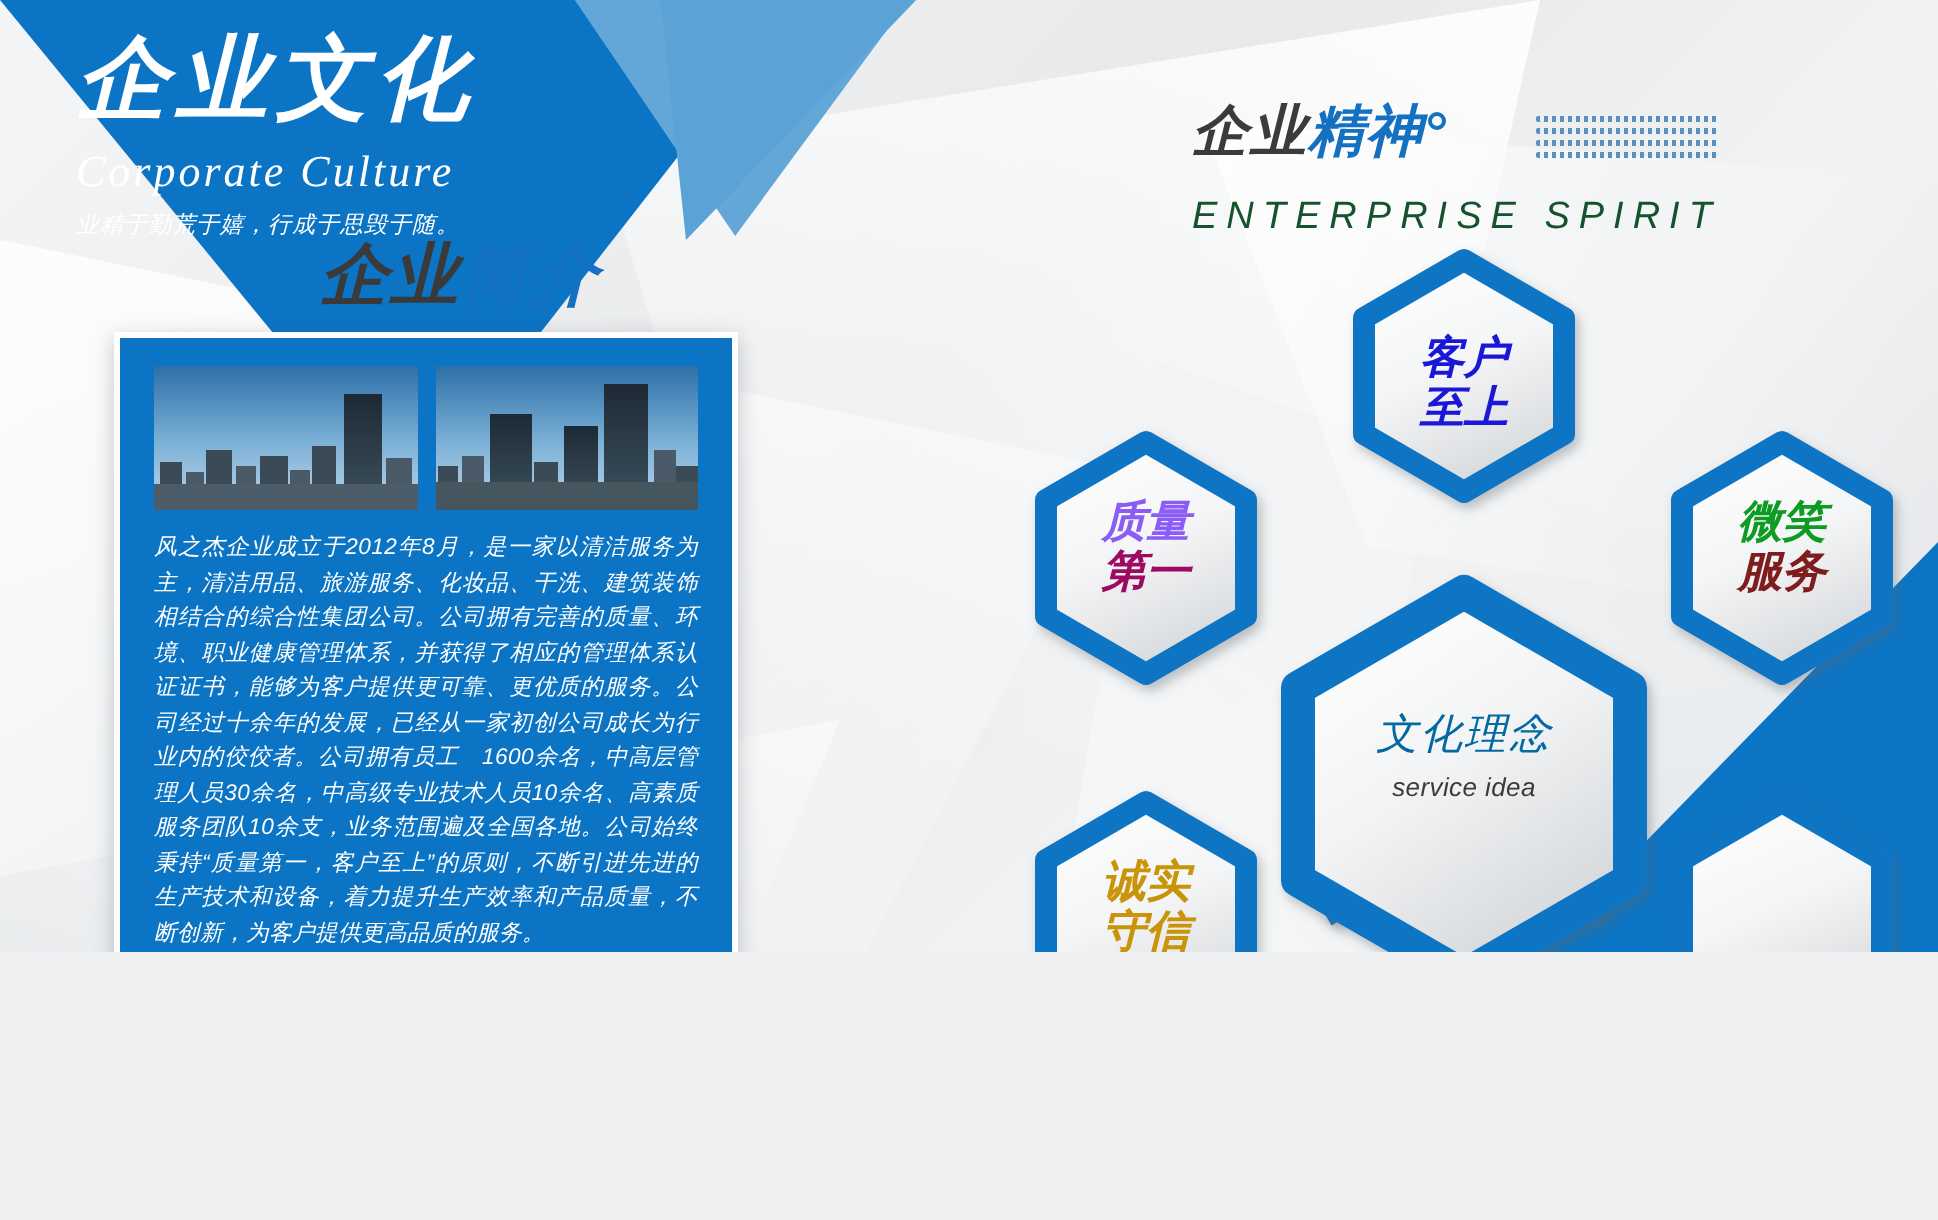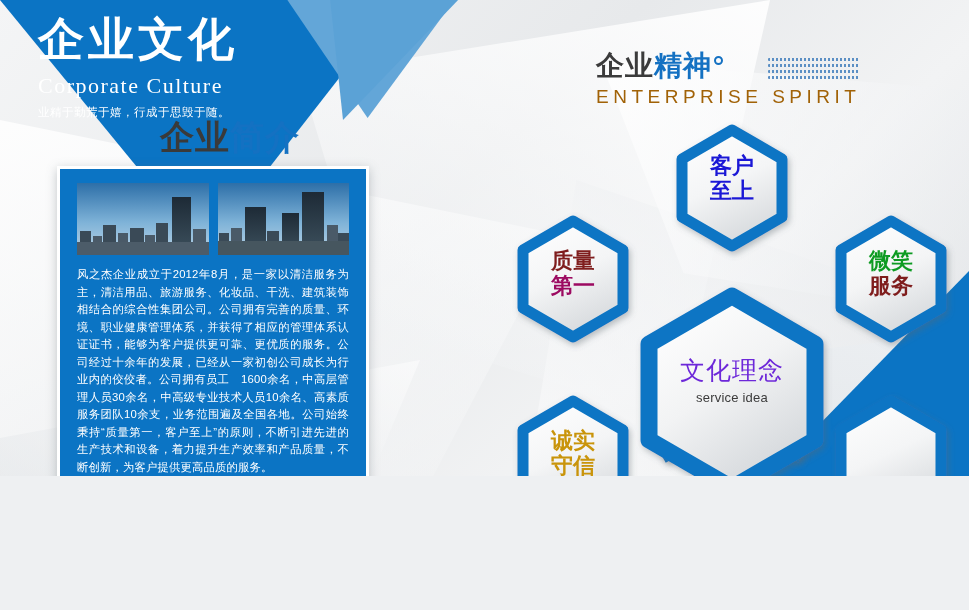--- a/index.html
+++ b/index.html
@@ -1,21 +1,21 @@
 <!DOCTYPE html>
 <html><head>
 <meta charset="utf-8">
 <style>
   html,body{margin:0;padding:0;}
   body{
     width:969px;height:610px;overflow:hidden;
     font-family:"Liberation Sans","DejaVu Sans",sans-serif;
     background:#eef0f2;
   }
-  #stage{position:relative;width:969px;height:476px;overflow:hidden;background:#e9ebed;}
+  #stage{position:relative;width:969px;height:476px;overflow:hidden;background:#e9ebed;font-style:italic;}
 
   
   .bg-base{position:absolute;inset:0;
     background:
       linear-gradient(135deg,#f4f5f6 0%,#e7e9eb 45%,#f2f3f4 70%,#e3e5e7 100%);
   }
   .facet{position:absolute;}
   .f1{left:0;top:120px;width:560px;height:520px;
       background:linear-gradient(160deg,rgba(255,255,255,.85),rgba(226,229,232,.2));
       clip-path:polygon(0 0,100% 22%,62% 100%,0 88%);}
@@ -79,33 +79,33 @@
   .card-text{margin-top:11px;font-size:11.3px;line-height:1.55;color:#ffffff;
     text-align:justify;letter-spacing:.2px;}
 
   
   .spirit-hdr{position:absolute;left:596px;top:52px;}
   .spirit-cn{font-size:28px;font-weight:700;letter-spacing:1px;line-height:1;white-space:nowrap;}
   .spirit-cn .dark{color:#3b3b3b;}
   .spirit-cn .blue{color:#1471c2;}
   .spirit-dot{display:inline-block;width:9px;height:9px;border:2px solid #1471c2;
     border-radius:50%;vertical-align:super;margin-left:2px;box-sizing:border-box;}
-  .spirit-en{font-size:19px;color:#a16207;letter-spacing:4.5px;margin-top:6px;
+  .spirit-en{font-size:19px;color:#14532d;letter-spacing:4.5px;margin-top:18px;
     text-align:center;font-weight:500;}
   .spirit-micro{position:absolute;left:172px;top:6px;width:92px;}
   .spirit-micro i{display:block;height:3px;margin-bottom:3px;border-radius:1px;
     background:repeating-linear-gradient(90deg,#5b8fc4 0 2px,transparent 2px 4px);}
 
   
   .hexwrap{position:absolute;left:495px;top:118px;width:474px;height:482px;}
   .hexwrap svg{position:absolute;left:0;top:0;}
   .hexlabel{position:absolute;text-align:center;line-height:1.12;font-weight:700;
     font-size:22px;white-space:nowrap;}
   .hexlabel.center-lbl{font-weight:400;}
-  .center-cn{font-size:25px;color:#6d28d9;letter-spacing:1px;}
+  .center-cn{font-size:21px;color:#0369a1;letter-spacing:1px;}
   .center-en{font-size:13px;color:#3b3b3b;margin-top:7px;letter-spacing:.2px;}
 </style>
 </head>
 <body>
 
 <div id="stage">
 
   <div class="bg-base"></div>
   <div class="facet f1"></div>
   <div class="facet f2"></div>
@@ -215,26 +215,26 @@
         <polygon points="78,283 128,312 128,370 78,399 28,370 28,312" fill="url(#hexfill)" stroke="#0b74c4" stroke-width="11" stroke-linejoin="round"></polygon>
 
         <polygon points="396,283 446,312 446,370 396,399 346,370 346,312" fill="url(#hexfill)" stroke="#0b74c4" stroke-width="11" stroke-linejoin="round"></polygon>
 
         <polygon points="237,368 287,397 287,455 237,484 187,455 187,397" fill="url(#hexfill)" stroke="#0b74c4" stroke-width="11" stroke-linejoin="round"></polygon>
 
         <polygon points="237,178 320,226 320,322 237,370 154,322 154,226" fill="url(#hexfillc)" stroke="#0b74c4" stroke-width="17" stroke-linejoin="round"></polygon>
       </g>
     </svg>
 
-    <div class="hexlabel" style="left:182px;top:36px;width:110px;">
+    <div class="hexlabel" style="left:182px;top:49px;width:110px;">
       <div style="color:#1a17d6">客户</div>
       <div style="color:#1a17d6">至上</div>
     </div>
     <div class="hexlabel" style="left:23px;top:131px;width:110px;">
-      <div style="color:#7f1d1d">质量</div>
+      <div style="color:#8b5cf6">质量</div>
       <div style="color:#9c0a61">第一</div>
     </div>
     <div class="hexlabel" style="left:341px;top:131px;width:110px;">
       <div style="color:#0d9b22">微笑</div>
       <div style="color:#7f1d1d">服务</div>
     </div>
     <div class="hexlabel" style="left:23px;top:311px;width:110px;">
       <div style="color:#c9940a">诚实</div>
       <div style="color:#c9940a">守信</div>
     </div>

